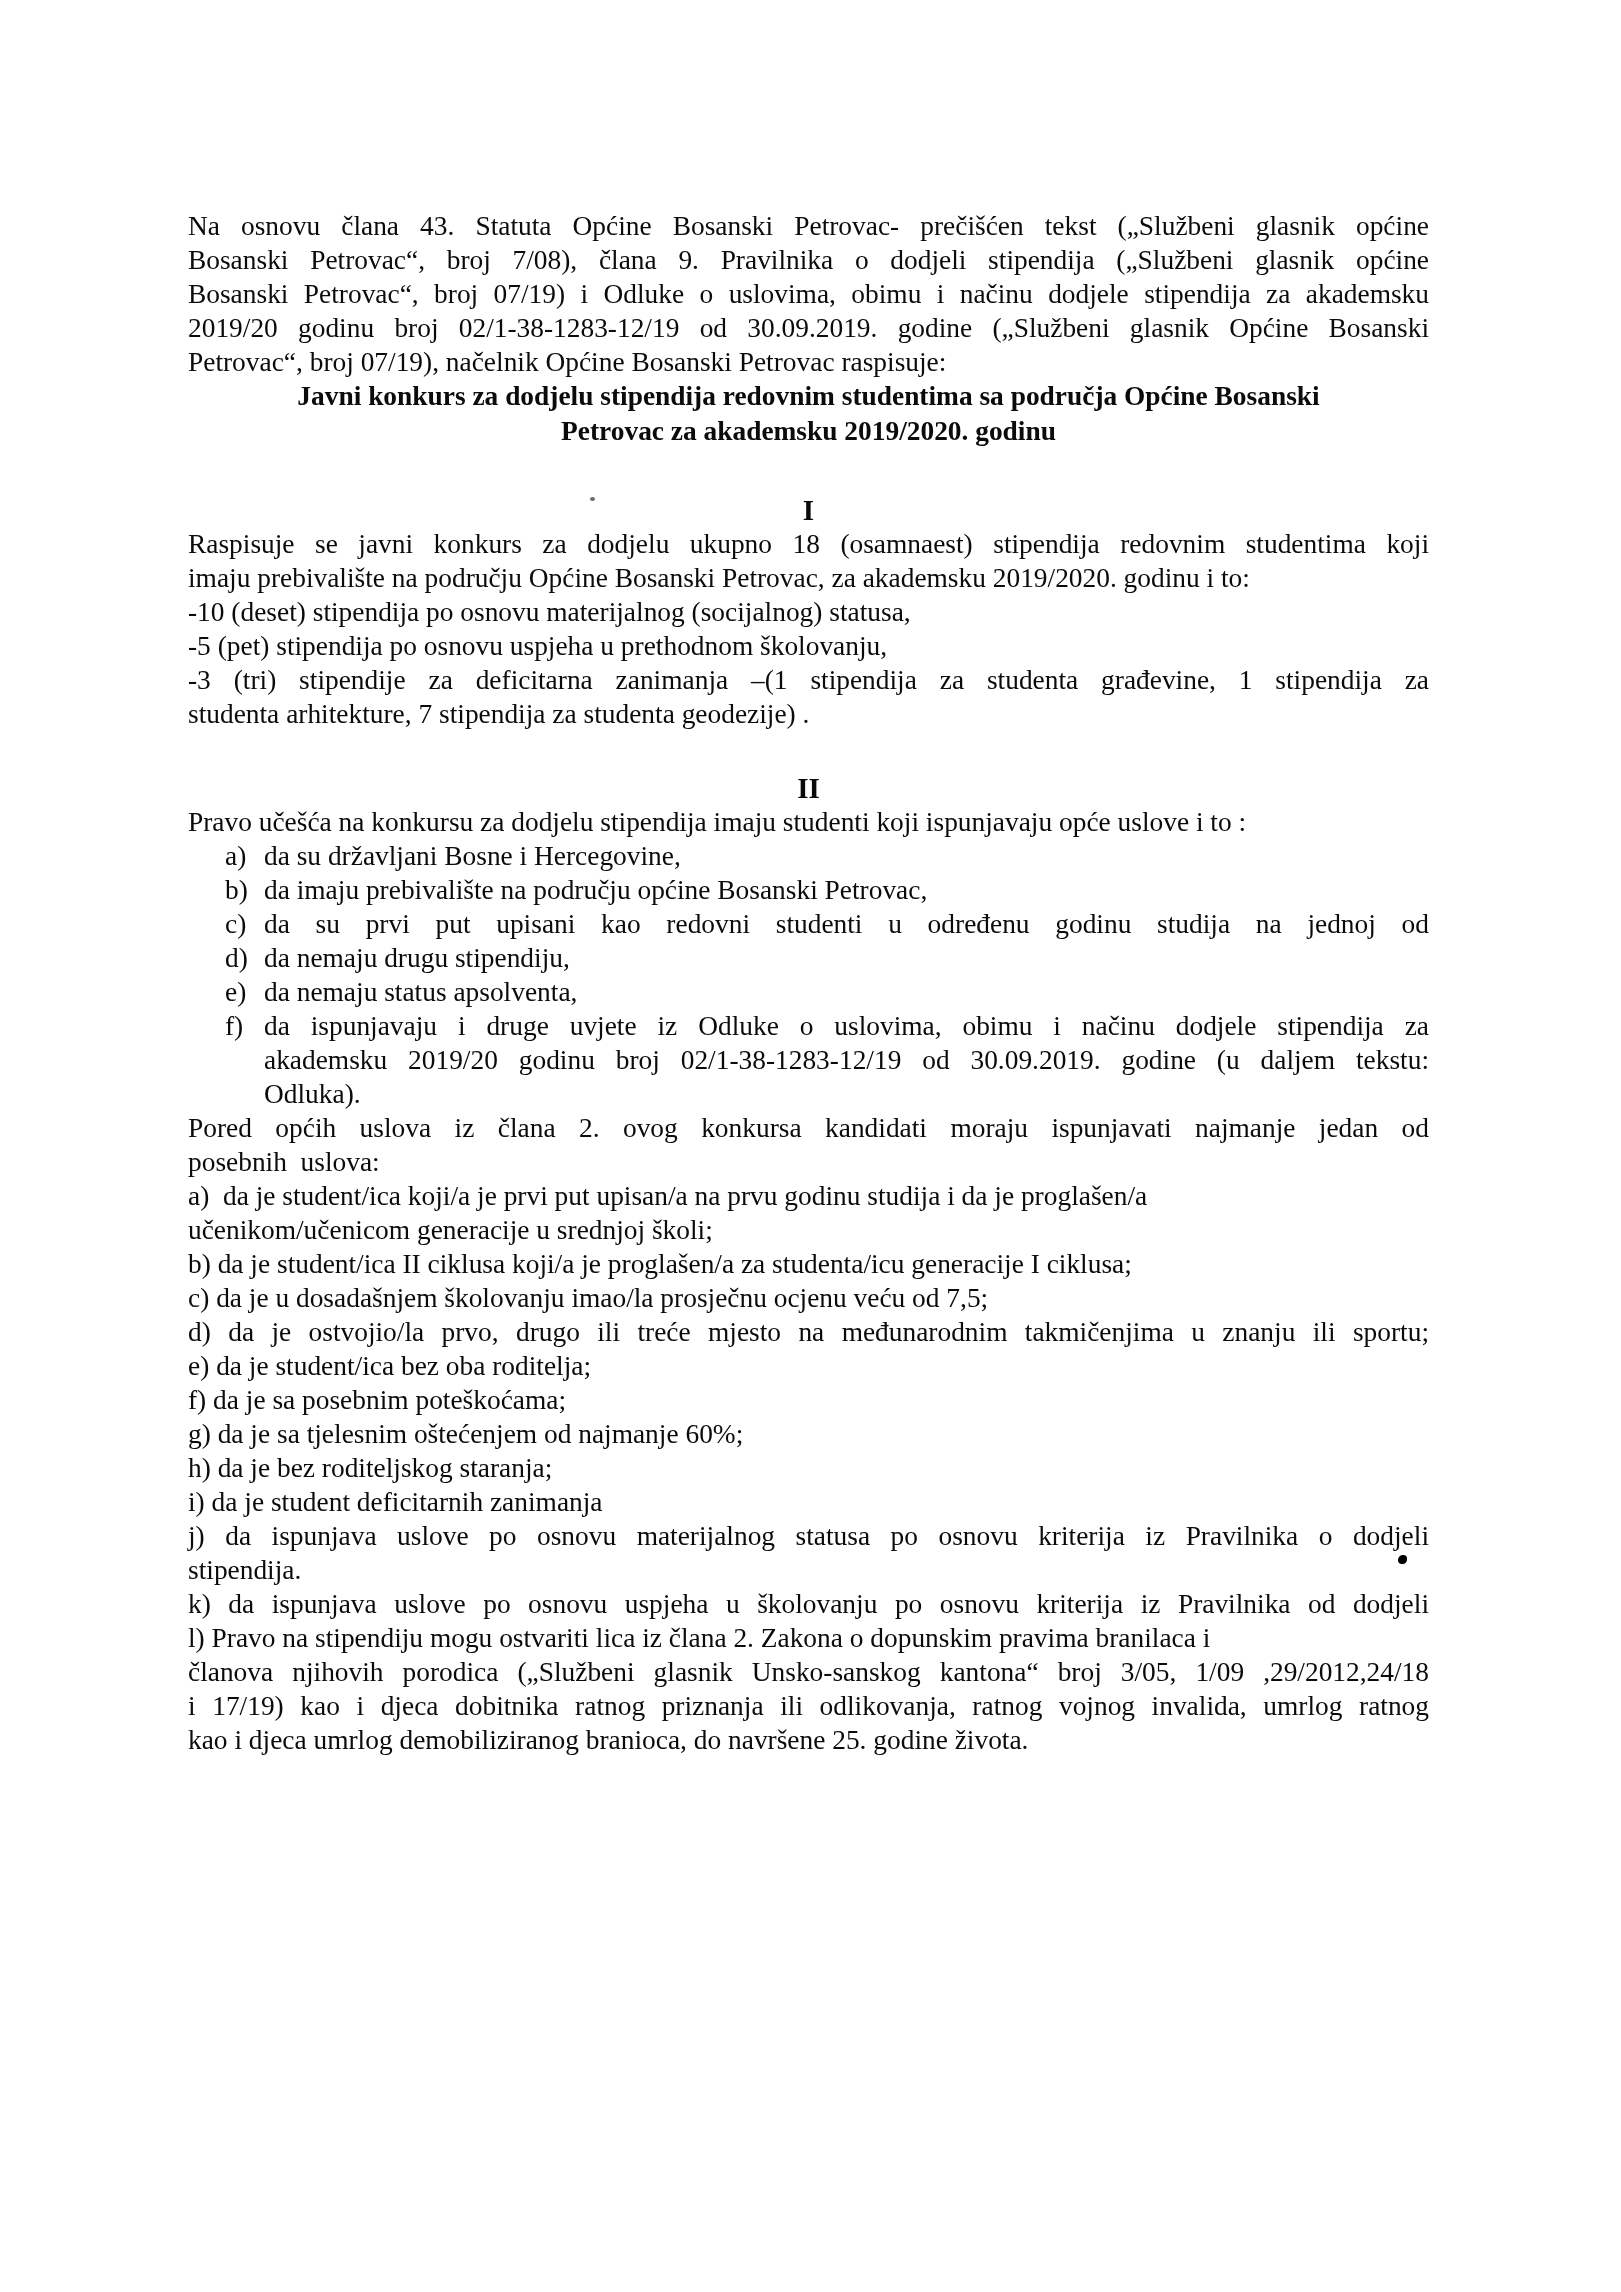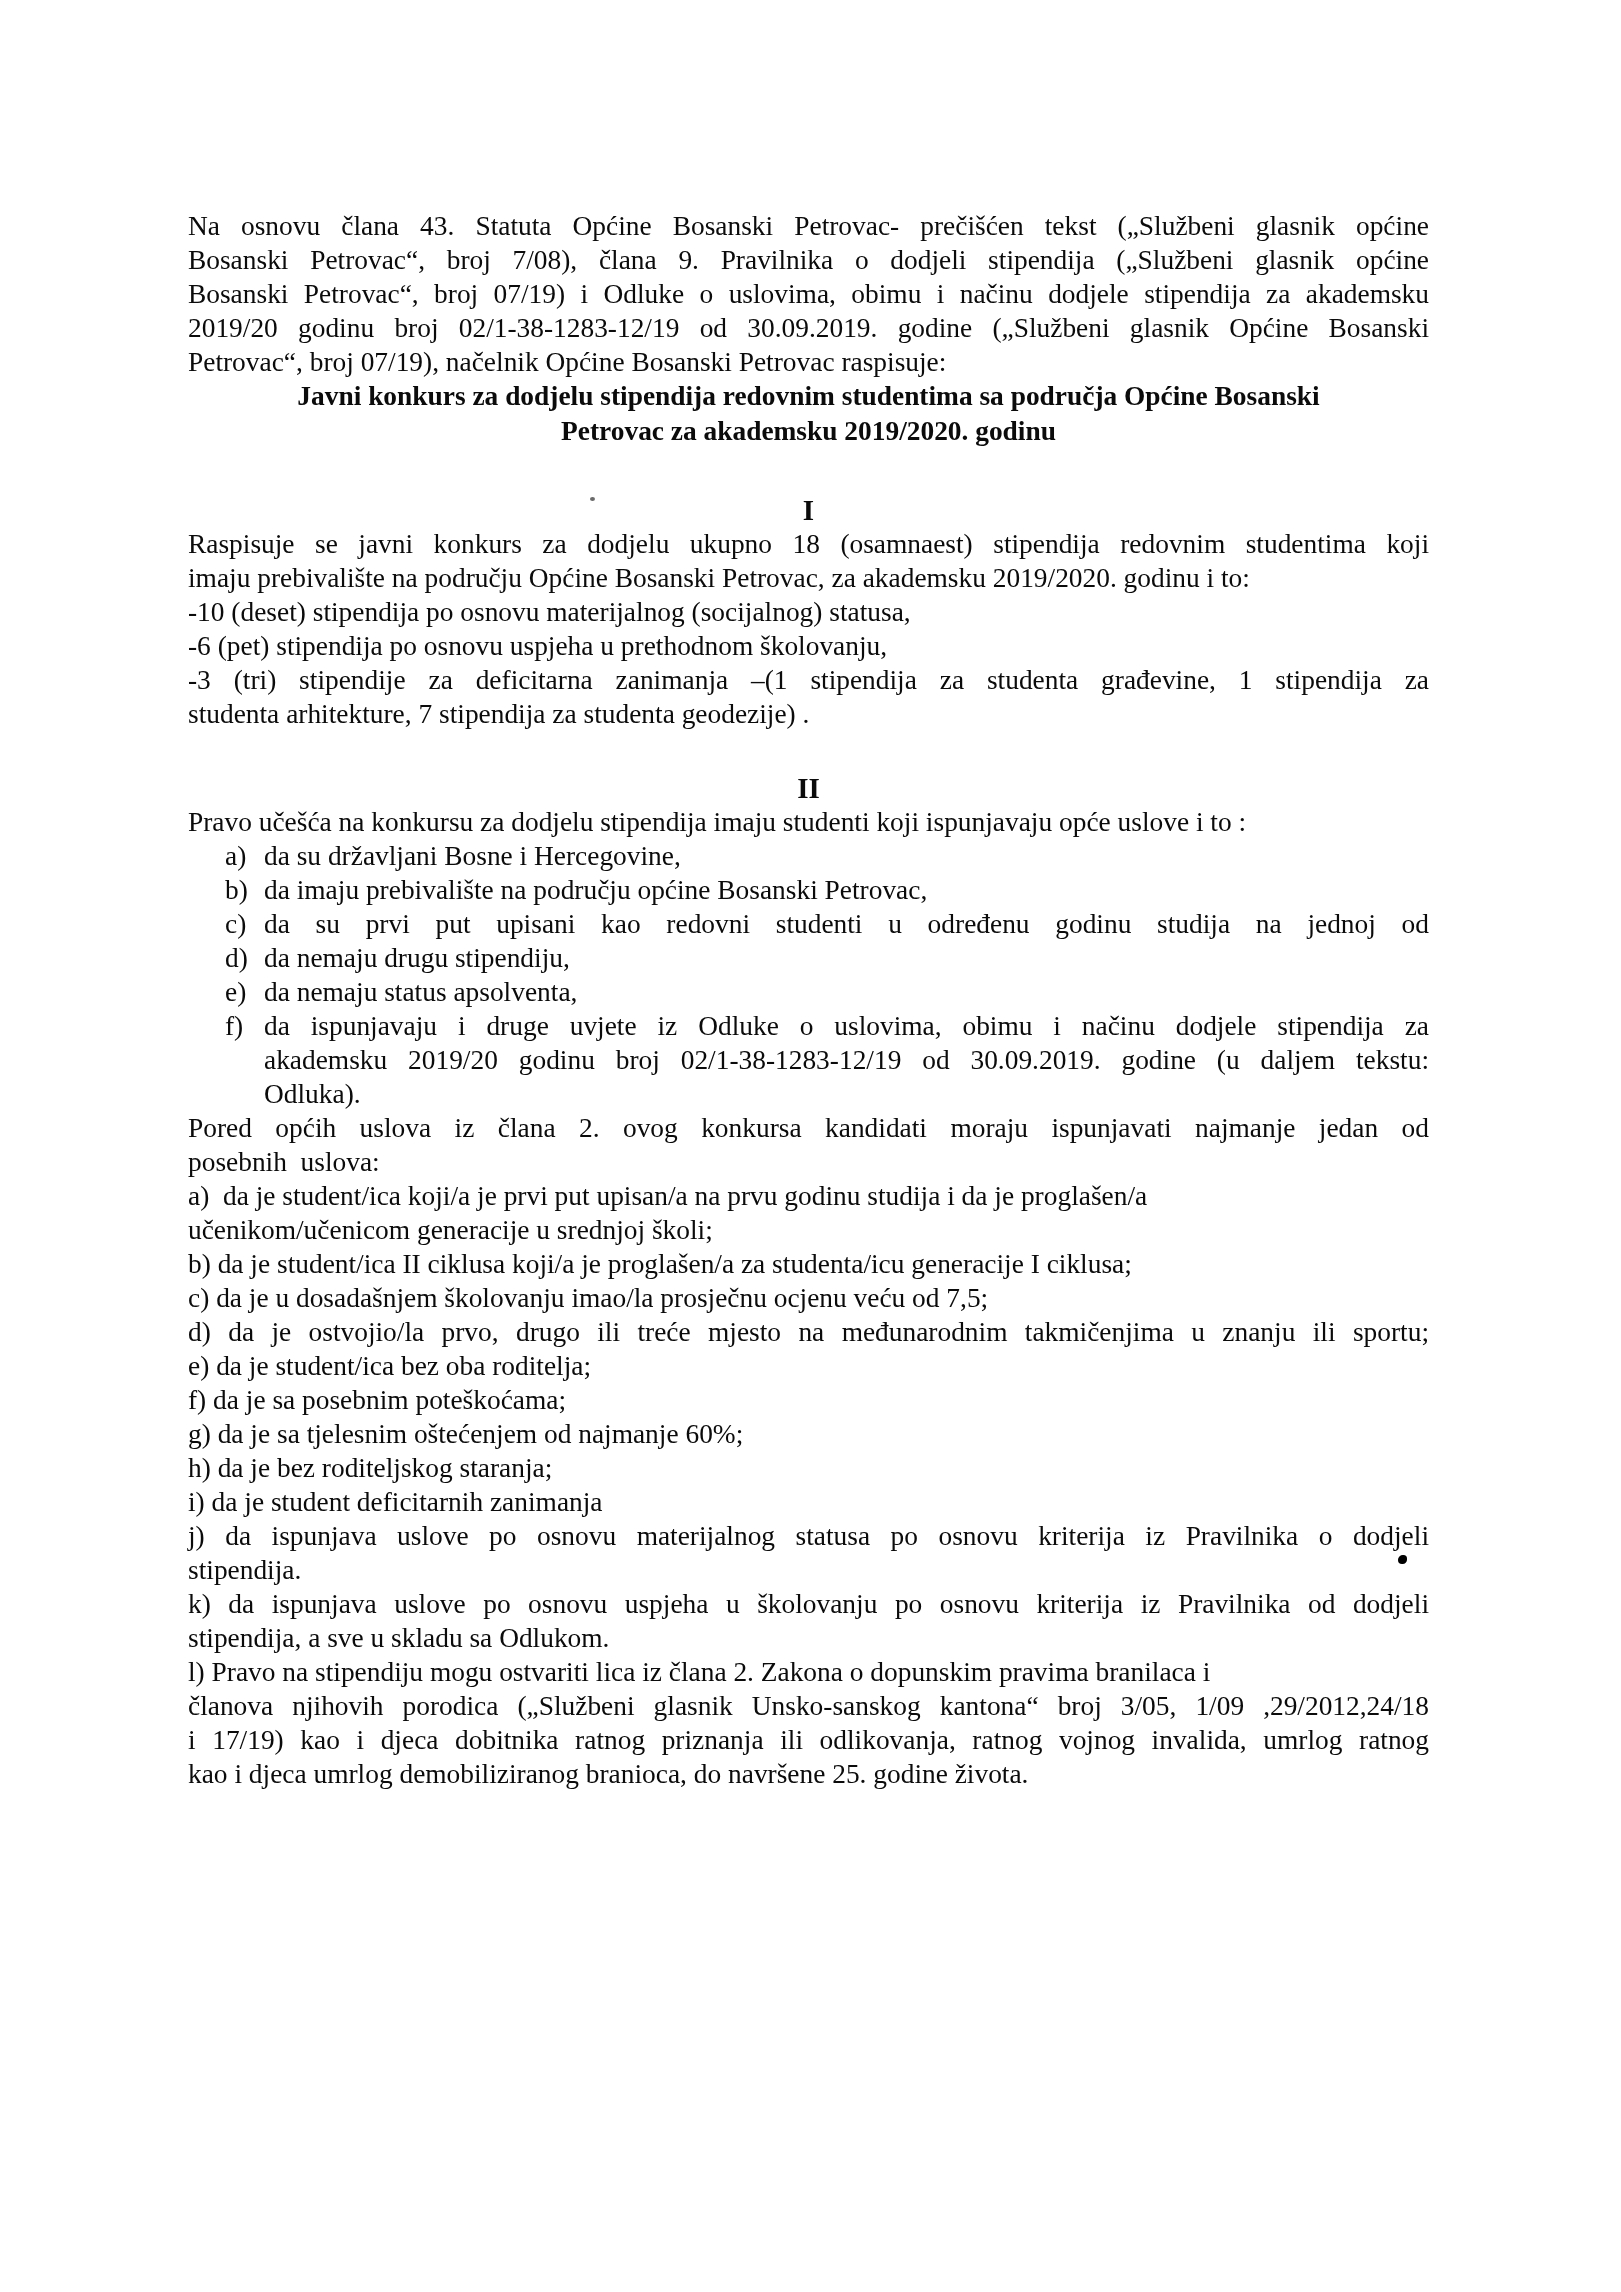--- a/index.html
+++ b/index.html
@@ -70,21 +70,21 @@
     <div class="title-block">
       <div class="line">Javni konkurs za dodjelu stipendija redovnim studentima sa područja Općine Bosanski</div>
       <div class="line">Petrovac za akademsku 2019/2020. godinu</div>
     </div>
 
     <div class="numeral first">I</div>
     <div>
       <div class="line jl">Raspisuje se javni konkurs za dodjelu ukupno 18 (osamnaest) stipendija redovnim studentima koji</div>
       <div class="line">imaju prebivalište na području Općine Bosanski Petrovac, za akademsku 2019/2020. godinu i to:</div>
       <div class="line">-10 (deset) stipendija po osnovu materijalnog (socijalnog) statusa,</div>
-      <div class="line">-6 (pet) stipendija po osnovu uspjeha u prethodnom školovanju,</div>
+      <div class="line">-5 (pet) stipendija po osnovu uspjeha u prethodnom školovanju,</div>
       <div class="line jl">-3 (tri) stipendije za deficitarna zanimanja –(1 stipendija za studenta građevine, 1 stipendija za</div>
       <div class="line">studenta arhitekture, 7 stipendija za studenta geodezije) .</div>
     </div>
 
     <div class="numeral later">II</div>
     <div>
       <div class="line">Pravo učešća na konkursu za dodjelu stipendija imaju studenti koji ispunjavaju opće uslove i to :</div>
 
       <div class="li">
         <span class="marker">a)</span>
@@ -123,21 +123,20 @@
       <div class="line">c) da je u dosadašnjem školovanju imao/la prosječnu ocjenu veću od 7,5;</div>
       <div class="line jl">d) da je ostvojio/la prvo, drugo ili treće mjesto na međunarodnim takmičenjima u znanju ili sportu;</div>
       <div class="line">e) da je student/ica bez oba roditelja;</div>
       <div class="line">f) da je sa posebnim poteškoćama;</div>
       <div class="line">g) da je sa tjelesnim oštećenjem od najmanje 60%;</div>
       <div class="line">h) da je bez roditeljskog staranja;</div>
       <div class="line">i) da je student deficitarnih zanimanja</div>
       <div class="line jl">j) da ispunjava uslove po osnovu materijalnog statusa po osnovu kriterija iz  Pravilnika o dodjeli</div>
       <div class="line">stipendija.</div>
       <div class="line jl">k) da ispunjava uslove po osnovu uspjeha u školovanju po osnovu kriterija iz  Pravilnika od dodjeli</div>
-      <div class="line">stipendija, a sve u skladu sa Odlukom.</div>
       <div class="line">l) Pravo na stipendiju mogu ostvariti lica iz člana 2. Zakona o dopunskim pravima branilaca i</div>
       <div class="line jl">članova njihovih porodica („Službeni glasnik Unsko-sanskog kantona“ broj 3/05, 1/09 ,29/2012,24/18</div>
       <div class="line jl">i 17/19) kao i djeca dobitnika ratnog priznanja ili odlikovanja, ratnog vojnog invalida, umrlog ratnog</div>
       <div class="line">kao i djeca umrlog demobiliziranog branioca, do navršene 25. godine života.</div>
     </div>
 
   </div>
 
   <div class="speck-small"></div>
   <div class="speck-large"></div>

